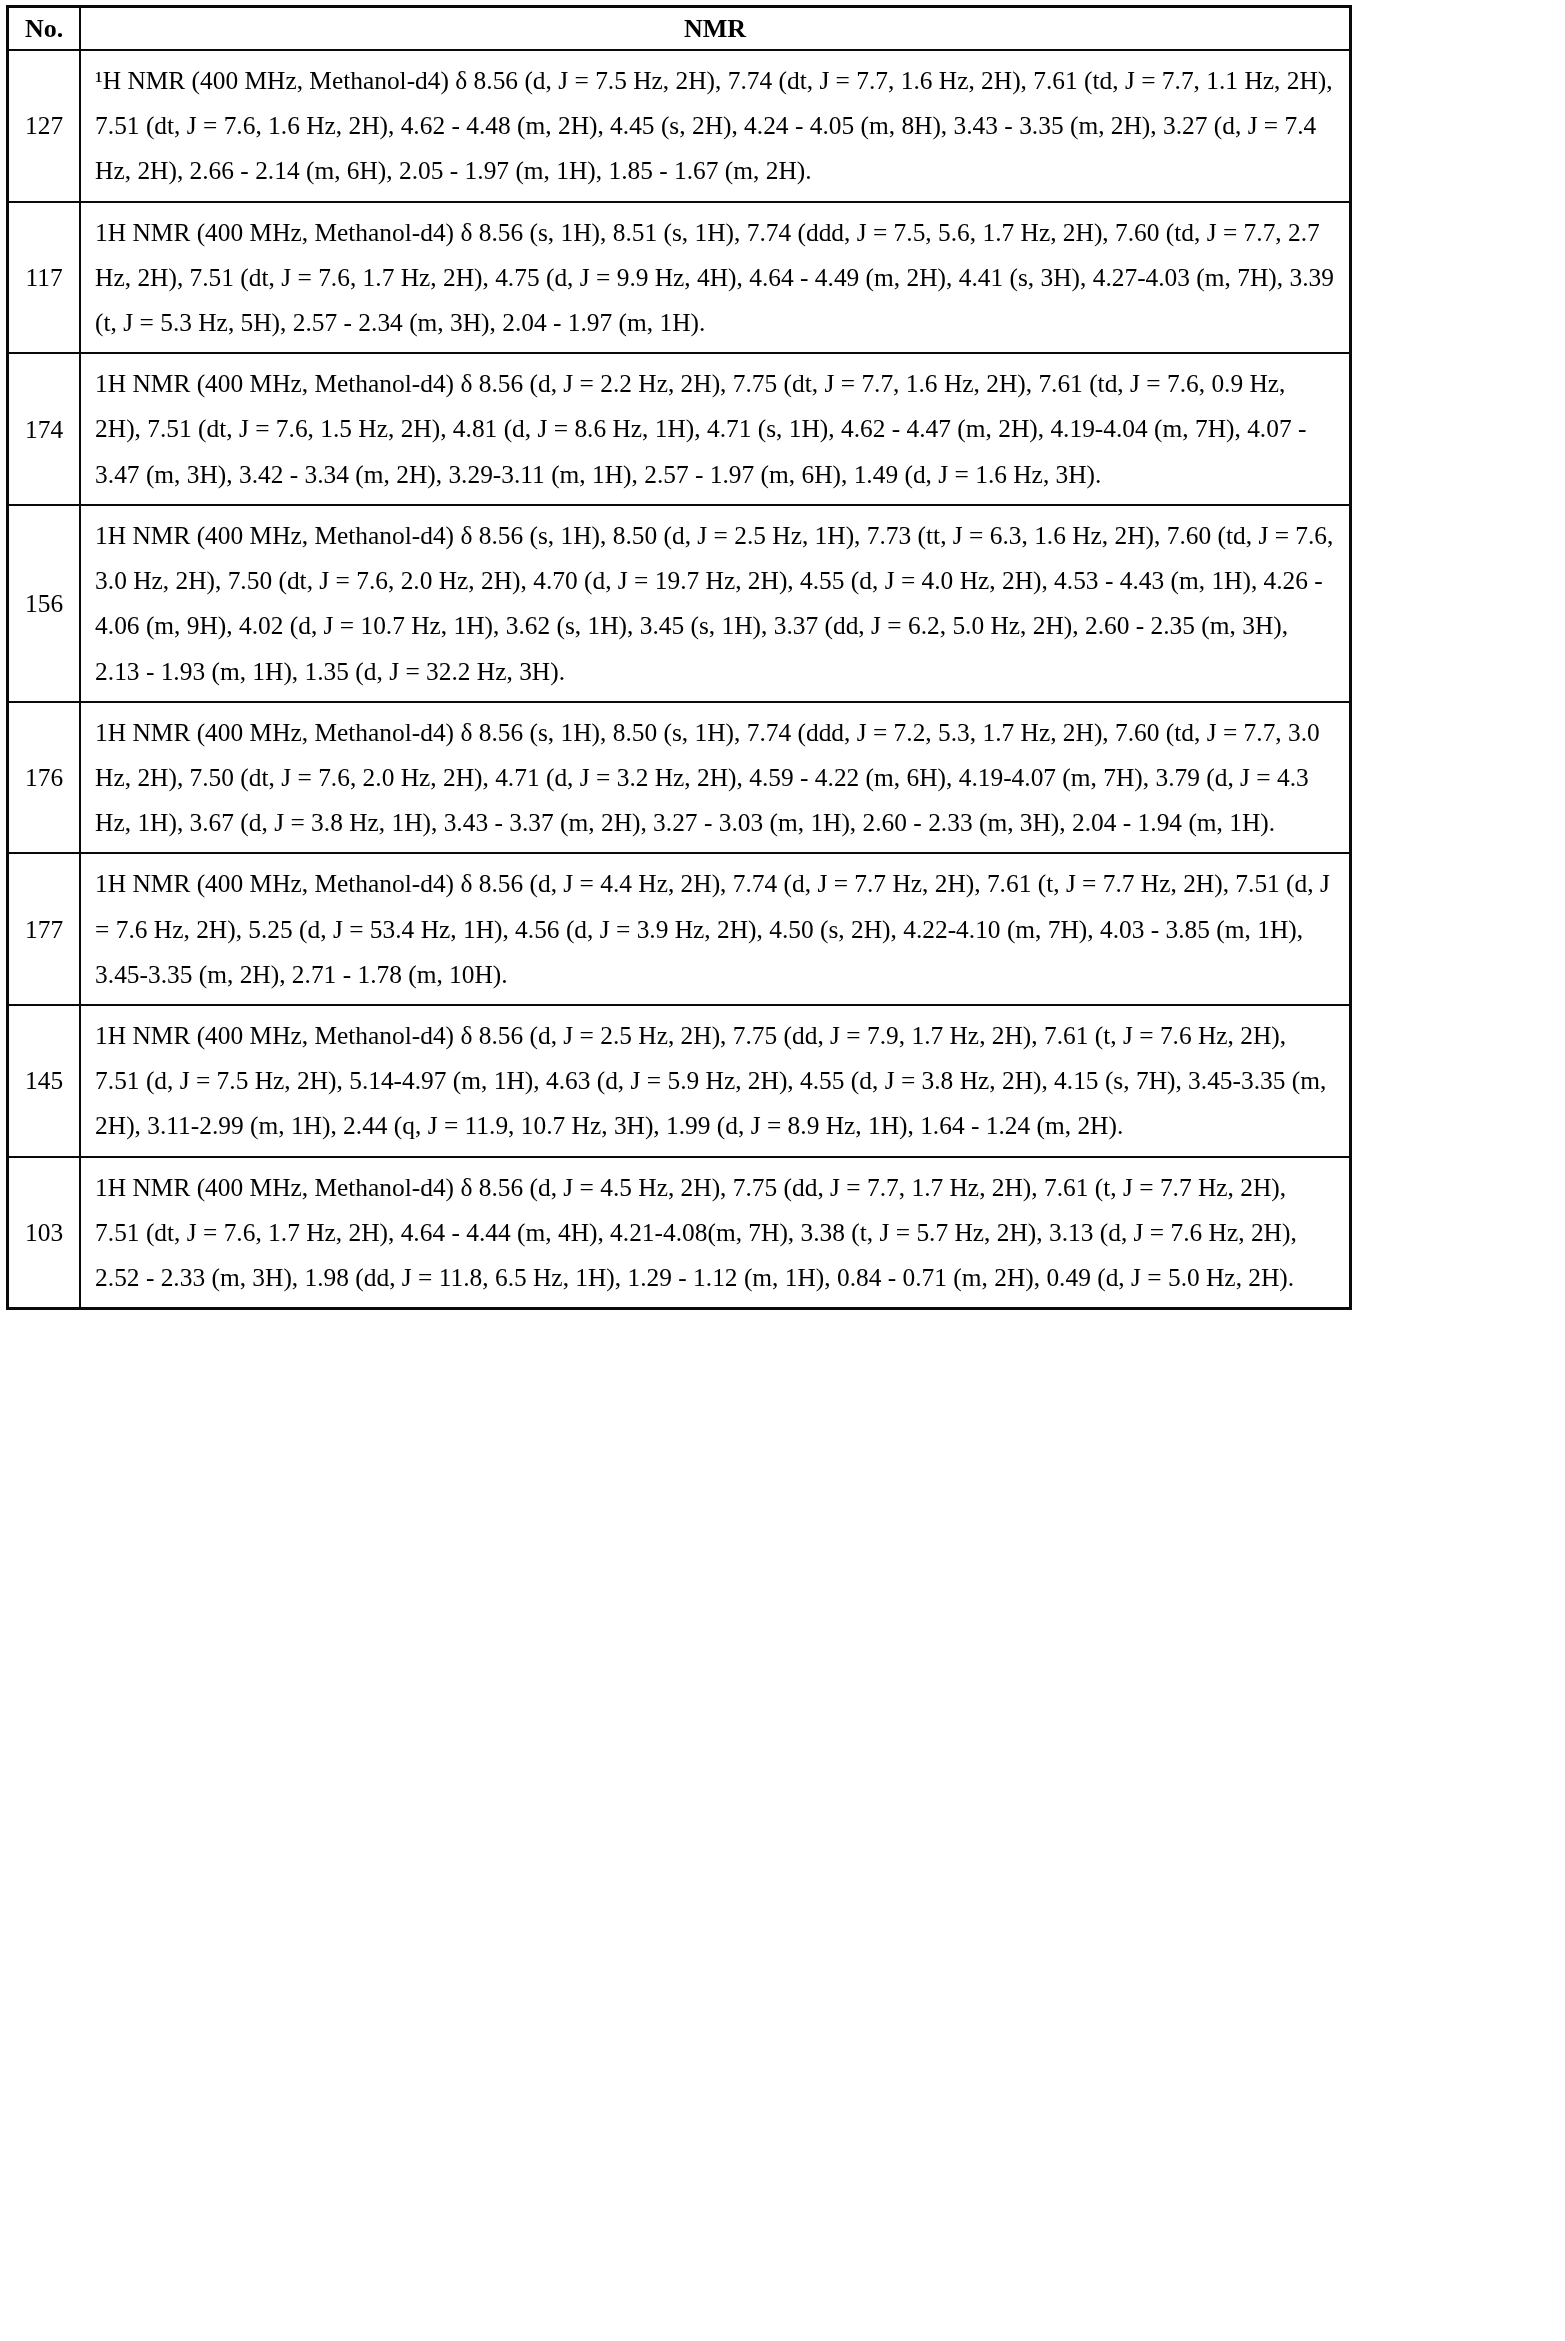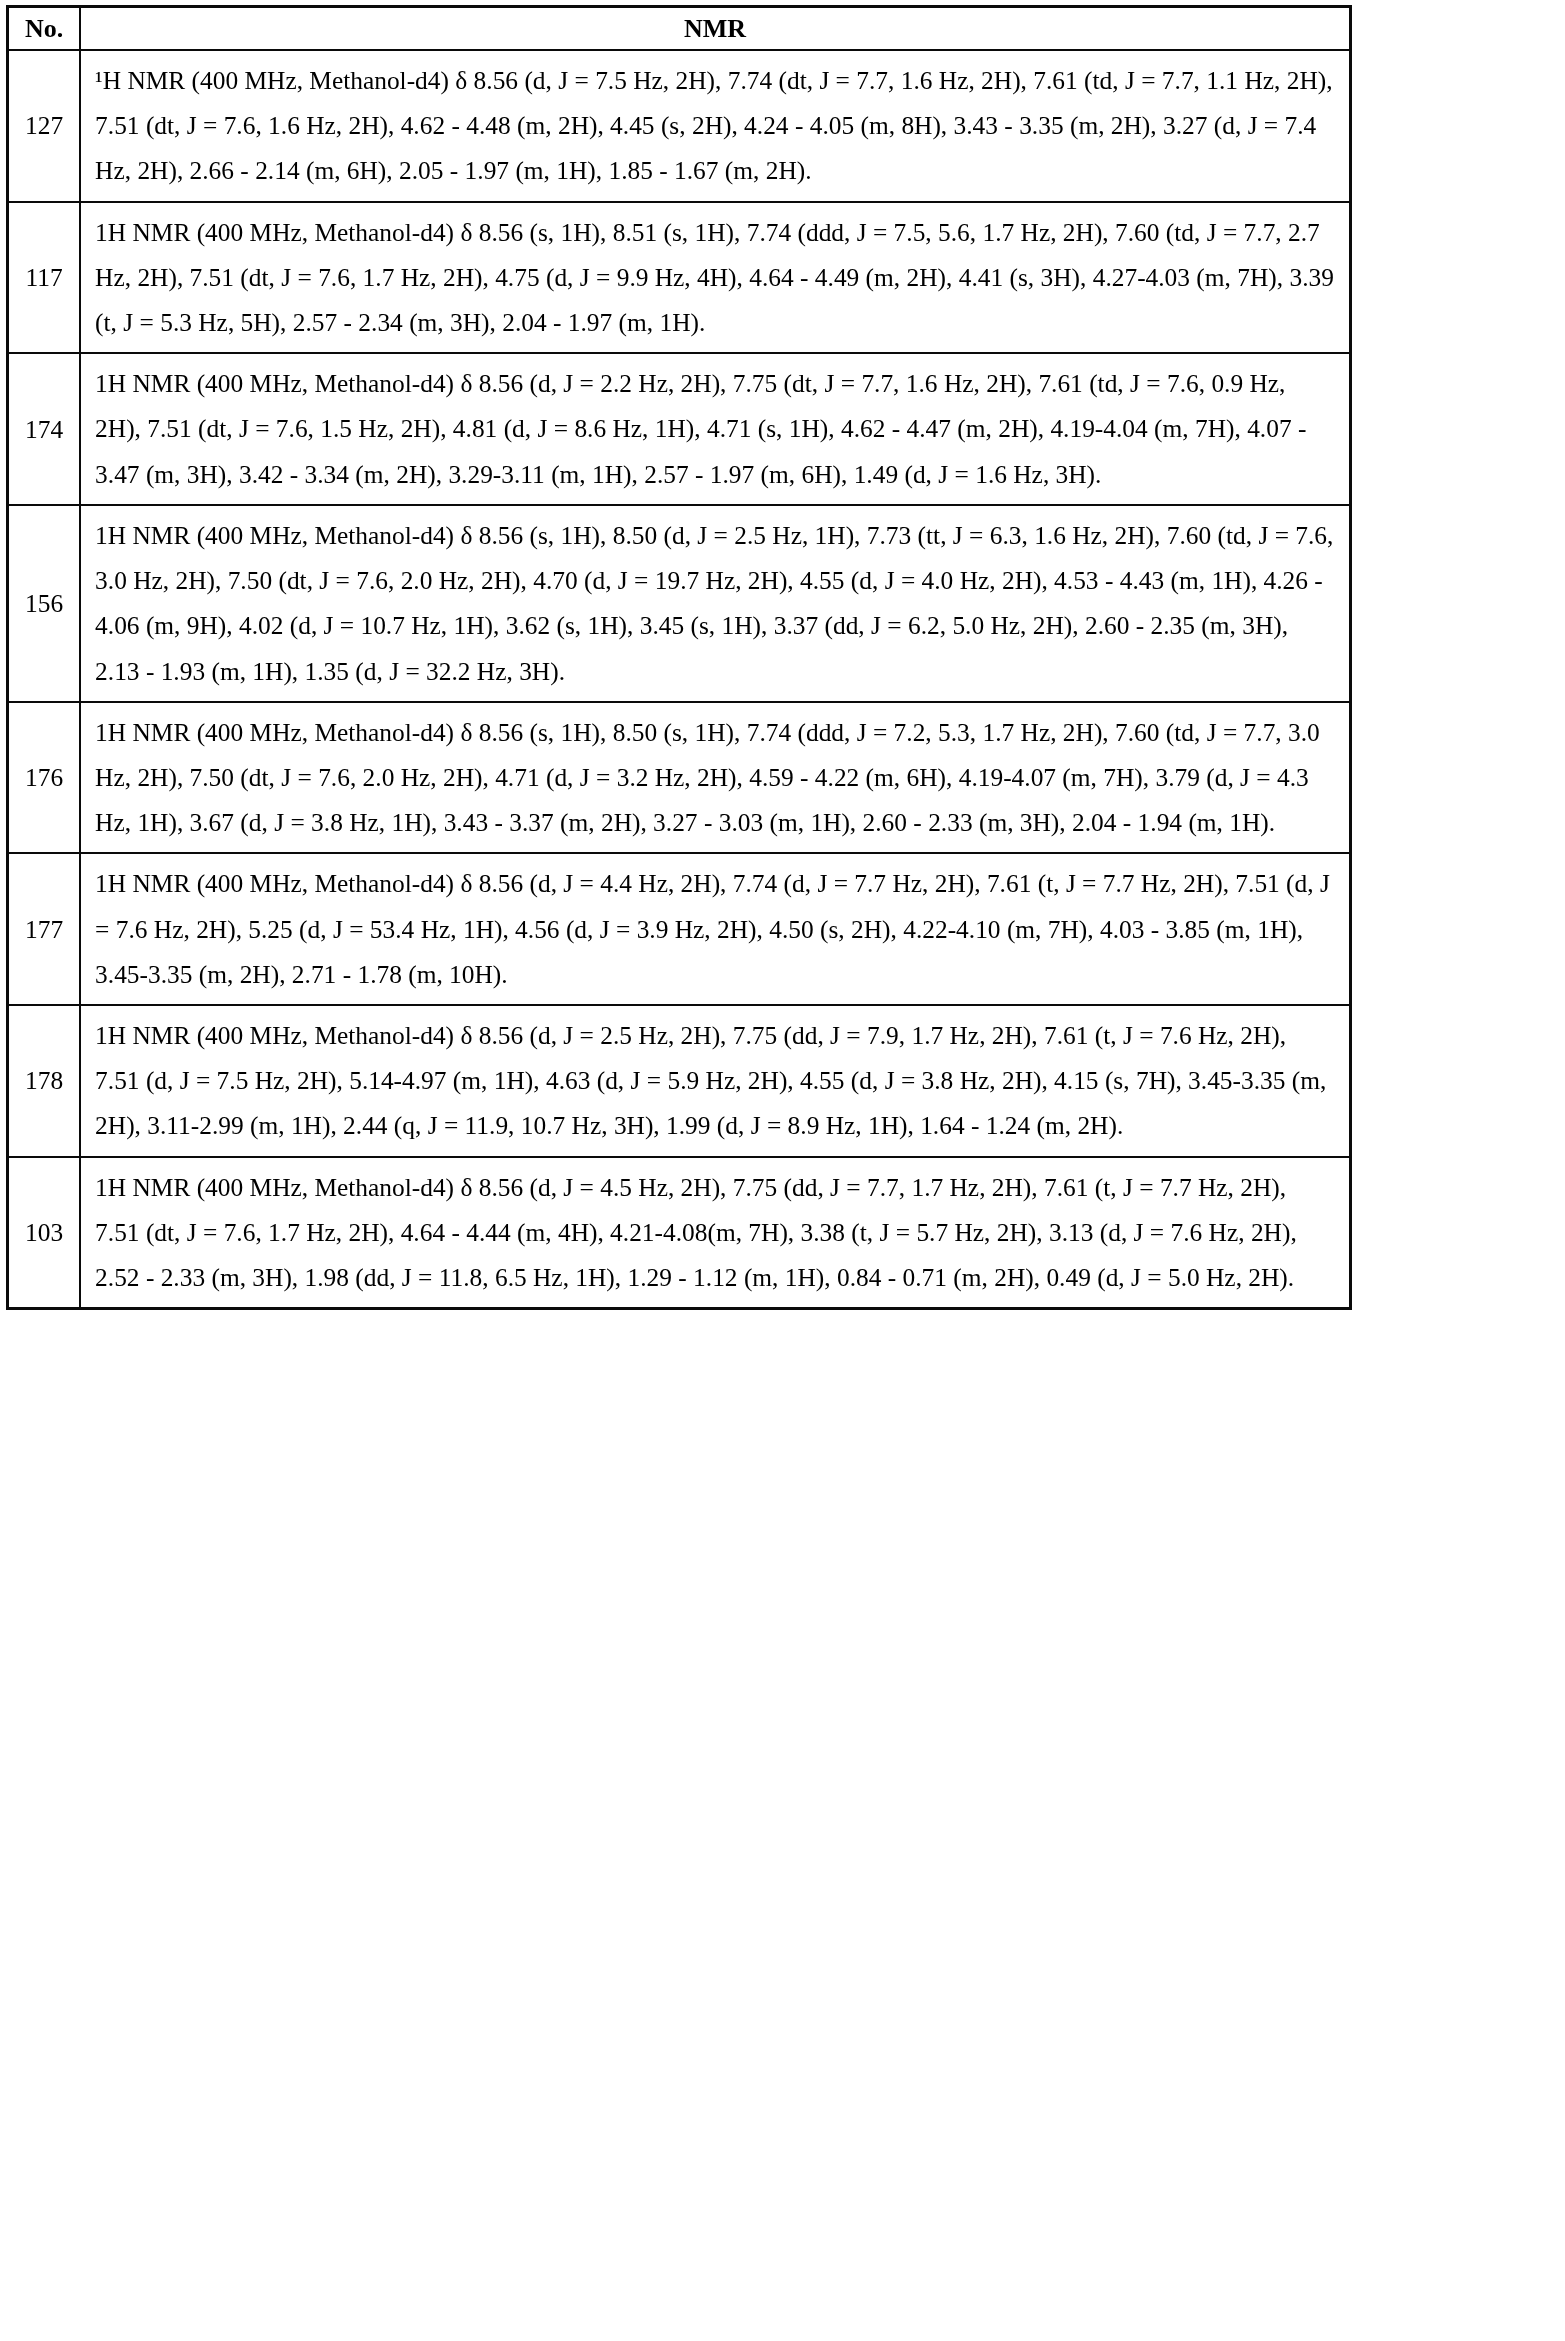--- a/index.html
+++ b/index.html
@@ -85,21 +85,21 @@
       </tr>
       <tr>
         <td class="no-col">176</td>
         <td class="nmr-col">1H NMR (400 MHz, Methanol-d4) δ 8.56 (s, 1H), 8.50 (s, 1H), 7.74 (ddd, J = 7.2, 5.3, 1.7 Hz, 2H), 7.60 (td, J = 7.7, 3.0 Hz, 2H), 7.50 (dt, J = 7.6, 2.0 Hz, 2H), 4.71 (d, J = 3.2 Hz, 2H), 4.59 - 4.22 (m, 6H), 4.19-4.07 (m, 7H), 3.79 (d, J = 4.3 Hz, 1H), 3.67 (d, J = 3.8 Hz, 1H), 3.43 - 3.37 (m, 2H), 3.27 - 3.03 (m, 1H), 2.60 - 2.33 (m, 3H), 2.04 - 1.94 (m, 1H).</td>
       </tr>
       <tr>
         <td class="no-col">177</td>
         <td class="nmr-col">1H NMR (400 MHz, Methanol-d4) δ 8.56 (d, J = 4.4 Hz, 2H), 7.74 (d, J = 7.7 Hz, 2H), 7.61 (t, J = 7.7 Hz, 2H), 7.51 (d, J = 7.6 Hz, 2H), 5.25 (d, J = 53.4 Hz, 1H), 4.56 (d, J = 3.9 Hz, 2H), 4.50 (s, 2H), 4.22-4.10 (m, 7H), 4.03 - 3.85 (m, 1H), 3.45-3.35 (m, 2H), 2.71 - 1.78 (m, 10H).</td>
       </tr>
       <tr>
-        <td class="no-col">178</td>
+        <td class="no-col">145</td>
         <td class="nmr-col">1H NMR (400 MHz, Methanol-d4) δ 8.56 (d, J = 2.5 Hz, 2H), 7.75 (dd, J = 7.9, 1.7 Hz, 2H), 7.61 (t, J = 7.6 Hz, 2H), 7.51 (d, J = 7.5 Hz, 2H), 5.14-4.97 (m, 1H), 4.63 (d, J = 5.9 Hz, 2H), 4.55 (d, J = 3.8 Hz, 2H), 4.15 (s, 7H), 3.45-3.35 (m, 2H), 3.11-2.99 (m, 1H), 2.44 (q, J = 11.9, 10.7 Hz, 3H), 1.99 (d, J = 8.9 Hz, 1H), 1.64 - 1.24 (m, 2H).</td>
       </tr>
       <tr>
         <td class="no-col">103</td>
         <td class="nmr-col">1H NMR (400 MHz, Methanol-d4) δ 8.56 (d, J = 4.5 Hz, 2H), 7.75 (dd, J = 7.7, 1.7 Hz, 2H), 7.61 (t, J = 7.7 Hz, 2H), 7.51 (dt, J = 7.6, 1.7 Hz, 2H), 4.64 - 4.44 (m, 4H), 4.21-4.08(m, 7H), 3.38 (t, J = 5.7 Hz, 2H), 3.13 (d, J = 7.6 Hz, 2H), 2.52 - 2.33 (m, 3H), 1.98 (dd, J = 11.8, 6.5 Hz, 1H), 1.29 - 1.12 (m, 1H), 0.84 - 0.71 (m, 2H), 0.49 (d, J = 5.0 Hz, 2H).</td>
       </tr>
     </tbody>
   </table>
 </div>
 

